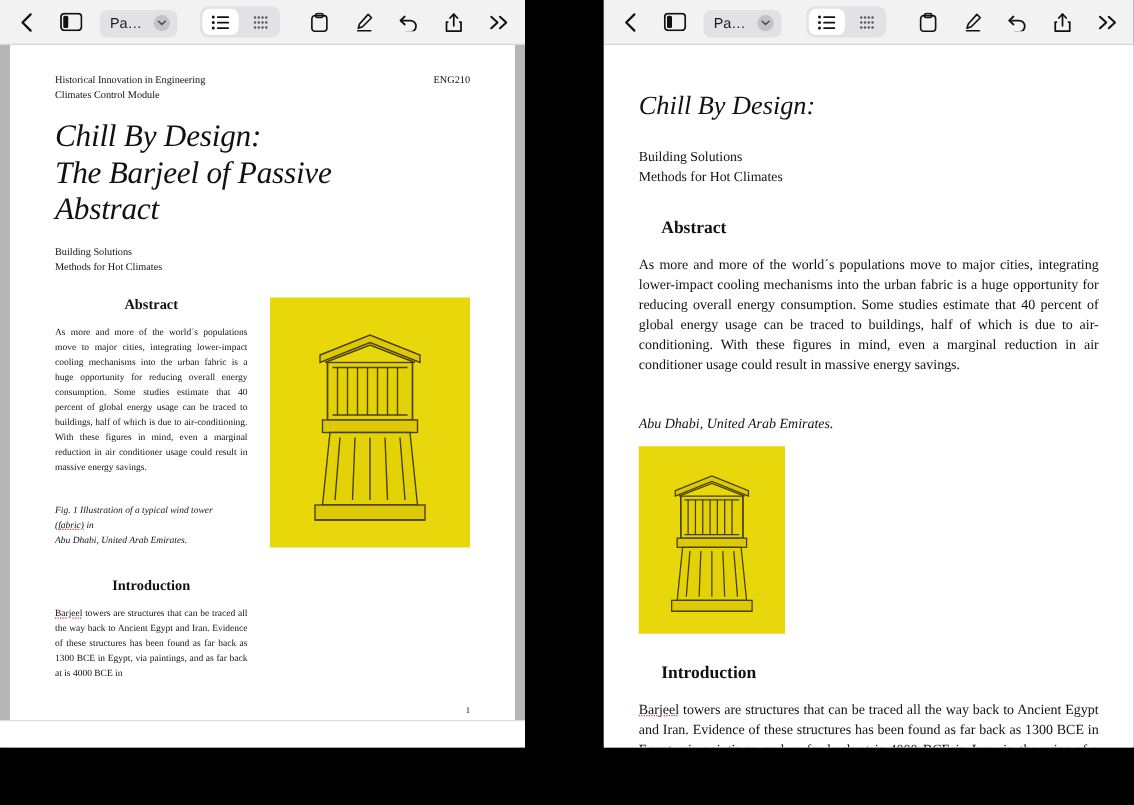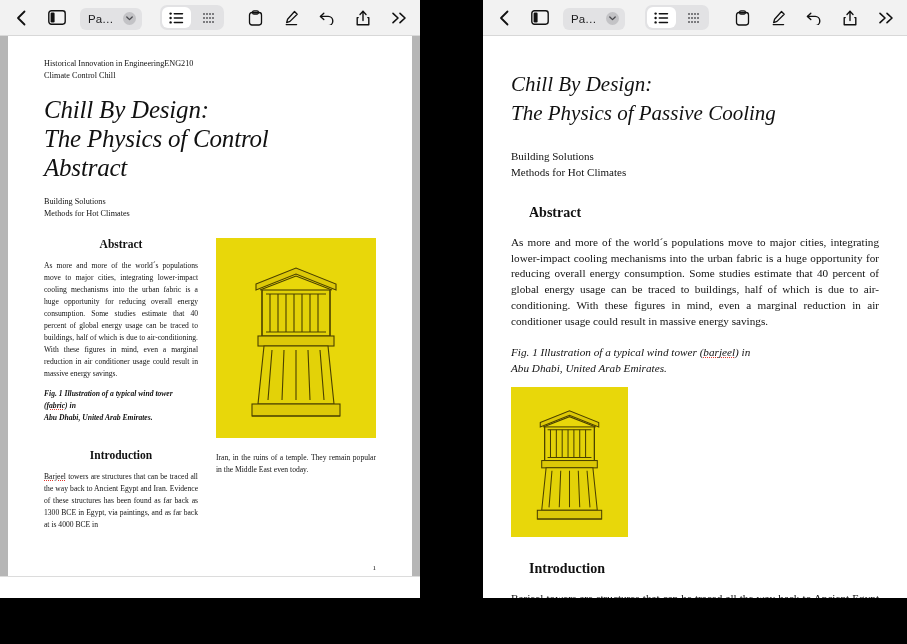--- a/index.html
+++ b/index.html
@@ -96,21 +96,21 @@
 
   
   .page-left {
     width: 404px;
     padding: 22px 36px 10px 36px;
     font-family: "Liberation Serif", serif;
     color: #111;
     height: 100%;
   }
   .hdr-row {
-    display: flex; 
+    display: flex; justify-content: space-between;
     font-size: 8.2px; line-height: 1.5;
     font-family: "Liberation Serif", serif;
   }
   .hdr-left span { display: block; }
   .doc-title {
     font-size: 25px;
     line-height: 1.16;
     font-style: italic;
     font-family: "Liberation Serif", serif;
     margin: 12px 0 0 0;
@@ -138,22 +138,21 @@
   .body-text {
     font-size: 7.6px;
     line-height: 1.58;
     text-align: justify;
     margin: 0 0 8px 0;
   }
   .caption {
     font-size: 7.6px;
     font-style: italic;
     line-height: 1.55;
-    margin-top: 8px;
-    font-weight: bold;
+    margin-top: 22px;
   }
   .spellerr {
     text-decoration: underline;
     text-decoration-style: dotted;
     text-decoration-color: #e0352b;
     text-decoration-thickness: 1px;
   }
   .figure-left {
     width: 160px; height: 200px;
     background: #e8d70a;
@@ -316,28 +315,28 @@
         </div>
       </div>
     </div>
 
     <div class="docwrap">
       <div class="page page-left">
 
         <div class="hdr-row">
           <div class="hdr-left">
             <span>Historical Innovation in Engineering</span>
-            <span>Climate Control Chill</span>
+            <span>Climates Control Module</span>
           </div>
           <div class="hdr-right">ENG210</div>
         </div>
 
         <div class="doc-title">
           <div>Chill By Design:</div>
-          <div>The Physics of Control</div>
+          <div>The Barjeel of Passive</div>
           <div>Abstract</div>
         </div>
 
         <div class="subhead">
           <span>Building Solutions</span>
           <span>Methods for Hot Climates</span>
         </div>
 
         <div class="cols">
           <div class="col">
@@ -371,21 +370,20 @@
                   <rect x="42" y="98" width="76" height="10" fill="#ddc908"></rect>
 
                   <path d="M48 108 L112 108 L118 166 L42 166 Z" fill="#e3d208"></path>
                   <path d="M56 112 L52 162 M68 112 L66 162 M80 112 L80 162 M92 112 L94 162 M104 112 L108 162"></path>
 
                   <rect x="36" y="166" width="88" height="12" fill="#ddc908"></rect>
                   <path d="M36 178 L124 178"></path>
                 </g>
               </svg>
             </div>
-            <p class="body-text" style="margin-top:14px;">Iran, in the ruins of a temple. They remain popular in the Middle East even today.</p>
           </div>
         </div>
 
         <div class="pagenum">1</div>
       </div>
       <div class="page-bottom-rule"></div>
     </div>
   </div>
 
   <div class="pane-gap"></div>
@@ -483,33 +481,32 @@
             </svg>
         </div>
       </div>
     </div>
 
     <div class="docwrap" style="background:#fff;">
       <div class="page page-right">
 
         <div class="doc-title-r">
           <div>Chill By Design:</div>
-          <div>The Physics of Passive Cooling</div>
         </div>
 
         <div class="subhead-r">
           <span>Building Solutions</span>
           <span>Methods for Hot Climates</span>
         </div>
 
         <h2 class="sec-title-r">Abstract</h2>
         <p class="body-r">As more and more of the world´s populations move to major cities, integrating lower-impact cooling mechanisms into the urban fabric is a huge opportunity for reducing overall energy consumption. Some studies estimate that 40 percent of global energy usage can be traced to buildings, half of which is due to air-conditioning. With these figures in mind, even a marginal reduction in air conditioner usage could result in massive energy savings.</p>
 
         <div class="caption-r">
-          <span>Fig. 1 Illustration of a typical wind tower (<span class="spellerr">barjeel</span>) in</span><br>
+          <br>
           <span>Abu Dhabi, United Arab Emirates.</span>
         </div>
 
         <div class="figure-right">
           <svg class="tower-svg" viewBox="0 0 160 200" width="117" height="150">
             <g fill="none" stroke="#4a4000" stroke-width="1.4">
               <path d="M40 46 L80 30 L120 46 L120 52 L80 36 L40 52 Z" fill="#ddc908"></path>
               <path d="M44 52 L80 38 L116 52" fill="none"></path>
               <rect x="46" y="52" width="68" height="46" fill="#e3d208"></rect>
               <path d="M46 52 L46 98 M114 52 L114 98"></path>

